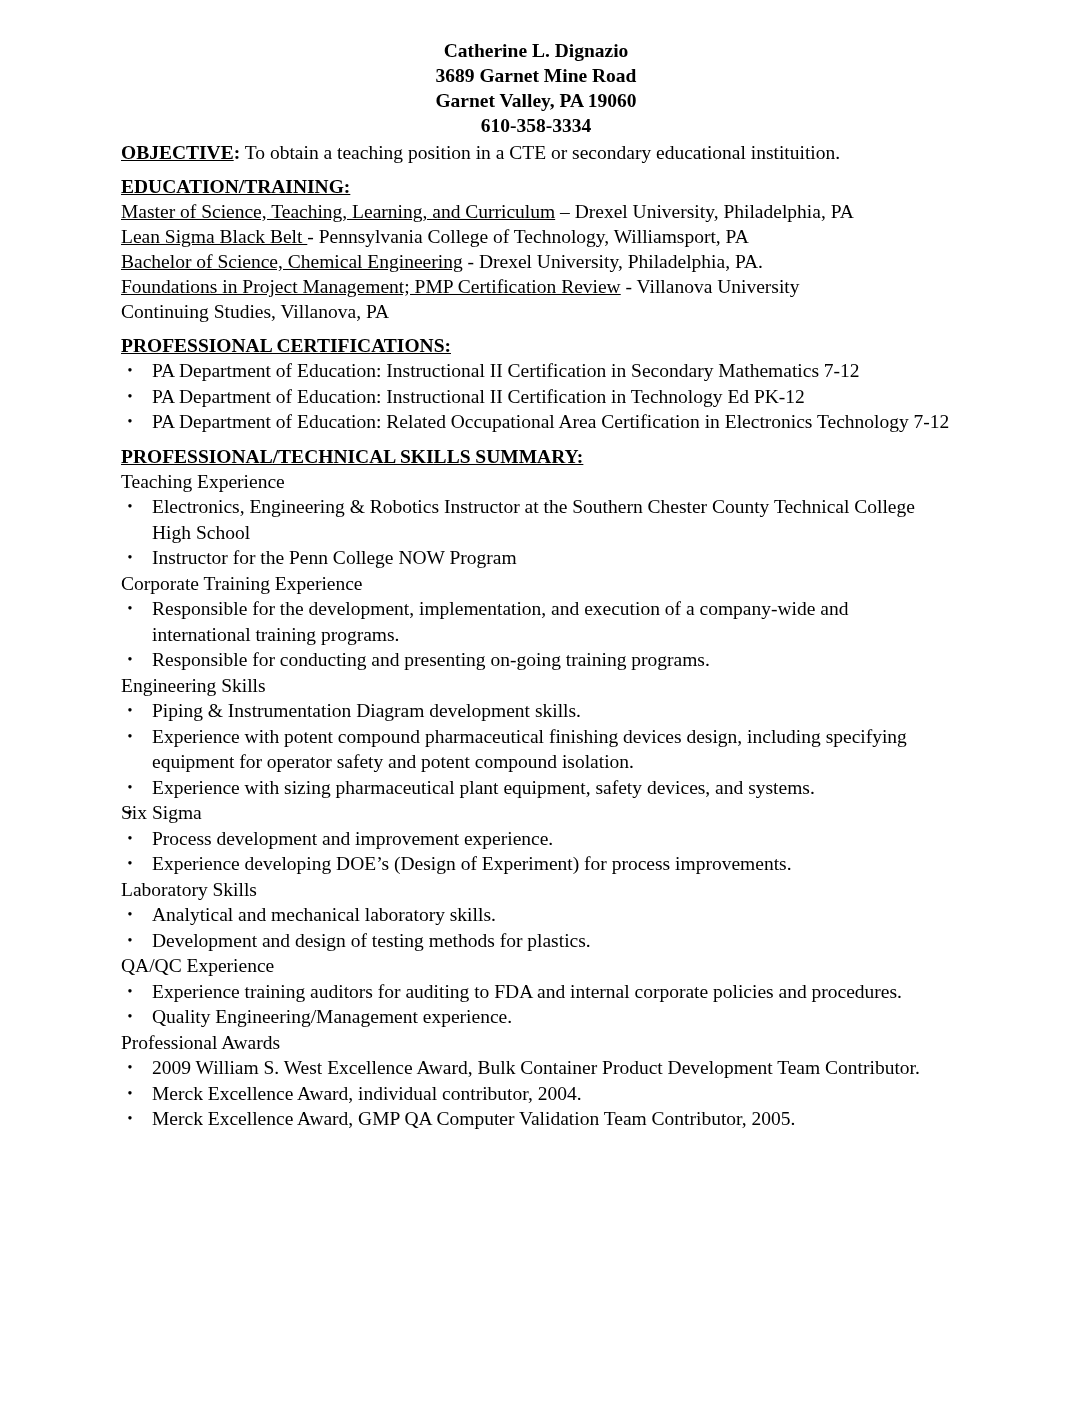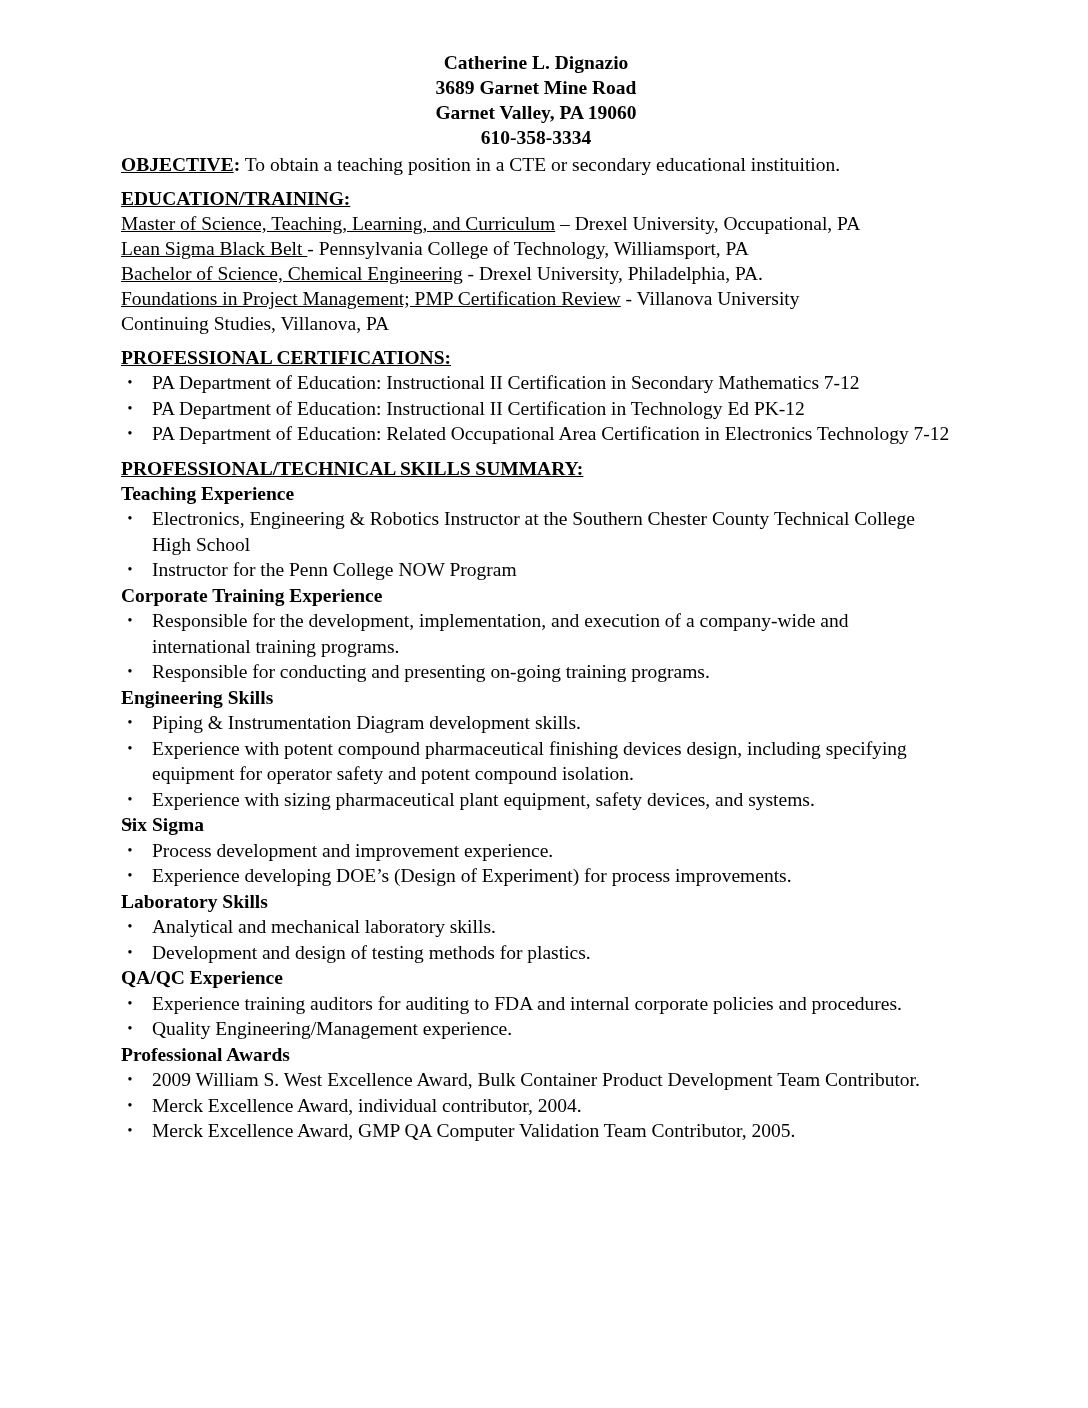--- a/index.html
+++ b/index.html
@@ -21,21 +21,20 @@
       top: 38px;
       width: 830px;
     }
     .header {
       text-align: center;
       font-weight: bold;
       font-size: 19.5px;
       line-height: 25px;
       margin-left: 0;
       width: 830px;
-      margin-top: 12px;
     }
     .header div { white-space: nowrap; }
     .section-head {
       font-weight: bold;
       text-decoration: underline;
       font-size: 19.5px;
       line-height: 25px;
     }
     .objective {
       margin-top: 2px;
@@ -63,21 +62,21 @@
     }
     ul.bullets li .bullet {
       position: absolute;
       left: 2px;
       top: 0;
       width: 14px;
       text-align: center;
       font-size: 14px;
     }
     .sub-head {
-      font-weight: bold;
+      font-weight: normal;
       font-size: 19.5px;
       line-height: 25.5px;
     }
   </style>
 </head>
 <body>
 
 <div class="page">
 
   <div class="header">
@@ -86,21 +85,21 @@
     <div>Garnet Valley, PA 19060</div>
     <div>610-358-3334</div>
   </div>
 
   <div class="objective">
     <span class="label">OBJECTIVE</span><b>:</b><span> To obtain a teaching position in a CTE or secondary educational instituition.</span>
   </div>
 
   <div class="section">
     <div class="section-head">EDUCATION/TRAINING:</div>
-    <div class="edu-line"><span class="u">Master of Science, Teaching, Learning, and Curriculum</span><span> – Drexel University, Occupational, PA</span></div>
+    <div class="edu-line"><span class="u">Master of Science, Teaching, Learning, and Curriculum</span><span> – Drexel University, Philadelphia, PA</span></div>
     <div class="edu-line"><span class="u">Lean Sigma Black Belt </span><span>- Pennsylvania College of Technology, Williamsport, PA</span></div>
     <div class="edu-line"><span class="u">Bachelor of Science, Chemical Engineering</span><span> - Drexel University, Philadelphia, PA.</span></div>
     <div class="edu-line"><span class="u">Foundations in Project Management; PMP Certification Review</span><span> - Villanova University</span></div>
     <div class="edu-line">Continuing Studies, Villanova, PA</div>
   </div>
 
   <div class="section">
     <div class="section-head">PROFESSIONAL CERTIFICATIONS:</div>
     <ul class="bullets">
       <li><span class="bullet">•</span><span>PA Department of Education: Instructional II Certification in Secondary Mathematics 7-12</span></li>

